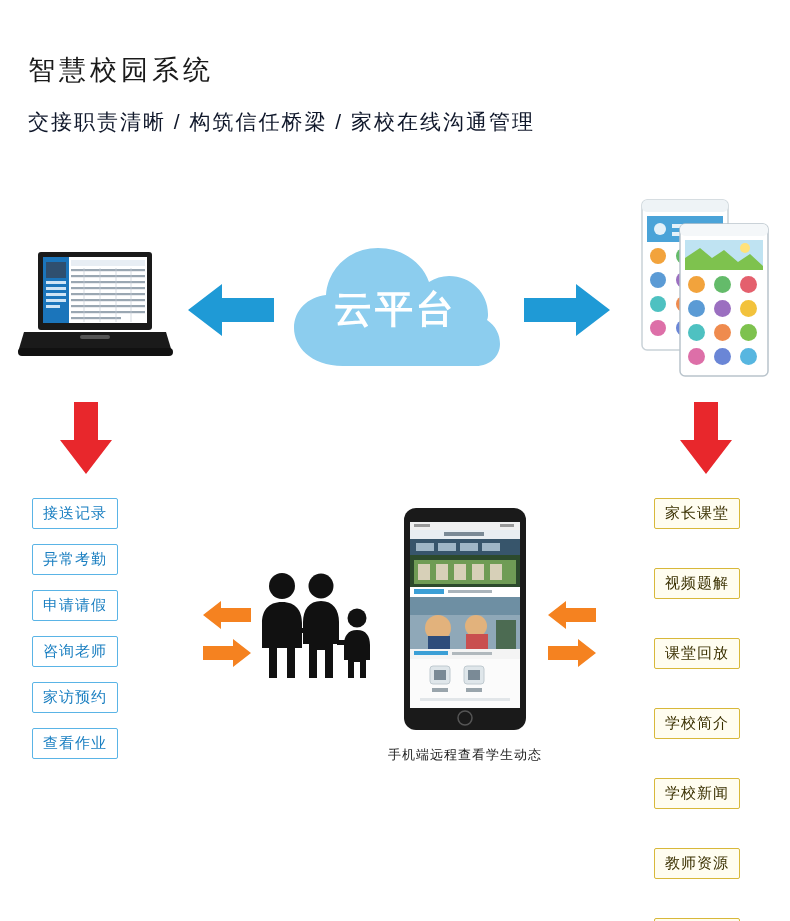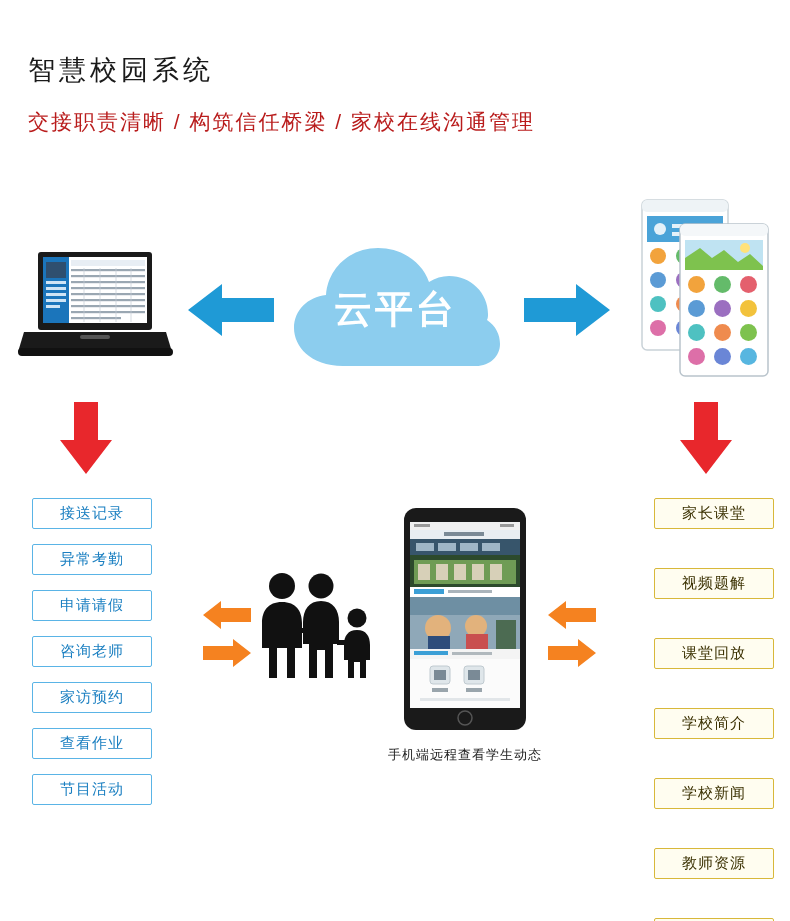--- a/index.html
+++ b/index.html
@@ -28,21 +28,21 @@
     letter-spacing: 4px;
     color: #1a1a1a;
     font-weight: 400;
   }
   .subtitle {
     position: absolute;
     left: 28px;
     top: 108px;
     font-size: 21px;
     letter-spacing: 2px;
-    color: #b91c1c;
+    color: #0f172a;
     font-weight: 400;
   }
 
   
   .cloud-wrap {
     position: absolute;
     left: 288px;
     top: 238px;
     width: 215px;
     height: 135px;
@@ -118,21 +118,21 @@
   
   .tag-col {
     position: absolute;
     display: flex;
     flex-direction: column;
   }
   .tag-col.left { left: 32px; top: 498px; }
   .tag-col.right { left: 654px; top: 498px; gap: 24px; }
 
   .tag {
-    width: 120px;
+    width: 86px;
     height: 31px;
     margin-bottom: 15px;
     display: flex;
     align-items: center;
     justify-content: center;
     font-size: 15px;
     letter-spacing: 1px;
     box-sizing: border-box;
     border-radius: 2px;
   }
@@ -385,21 +385,20 @@
 
   <div class="bigphone-caption">手机端远程查看学生动态</div>
 
   <div class="tag-col left">
     <div class="tag blue">接送记录</div>
     <div class="tag blue">异常考勤</div>
     <div class="tag blue">申请请假</div>
     <div class="tag blue">咨询老师</div>
     <div class="tag blue">家访预约</div>
     <div class="tag blue">查看作业</div>
-    <div class="tag blue">节目活动</div>
   </div>
 
   <div class="tag-col right">
     <div class="tag yellow">家长课堂</div>
     <div class="tag yellow">视频题解</div>
     <div class="tag yellow">课堂回放</div>
     <div class="tag yellow">学校简介</div>
     <div class="tag yellow">学校新闻</div>
     <div class="tag yellow">教师资源</div>
     <div class="tag yellow">通知公告</div>

